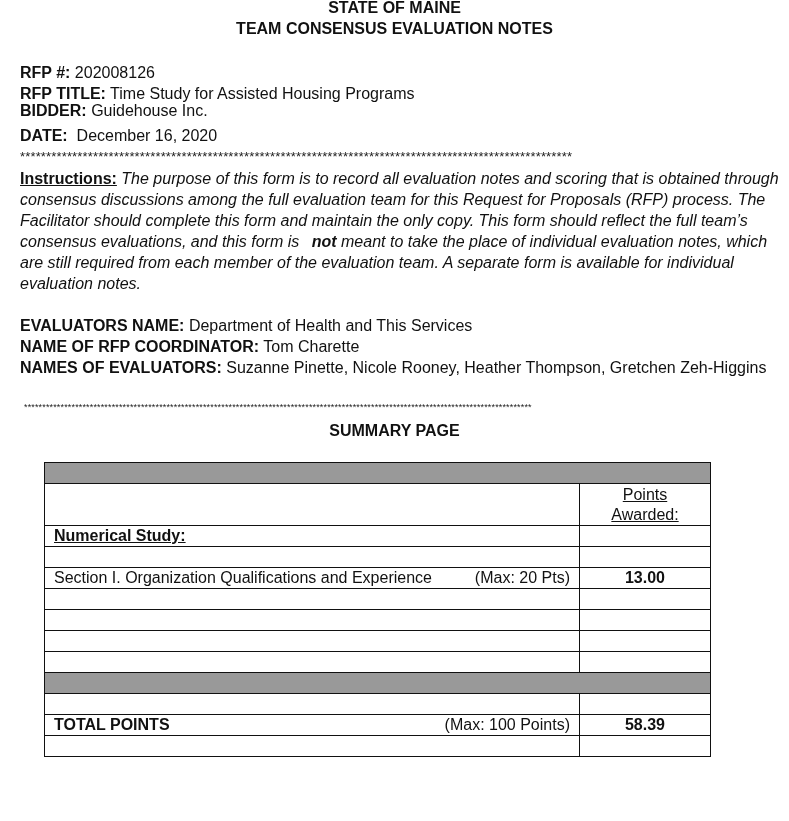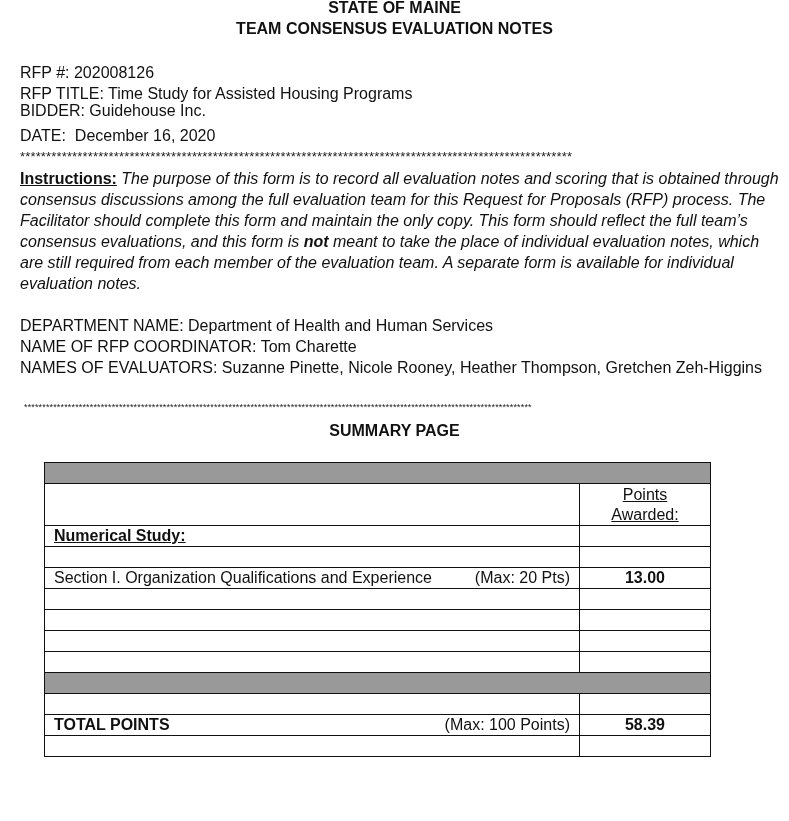--- a/index.html
+++ b/index.html
@@ -7,32 +7,32 @@
       width: 789px; height: 821px; position: relative; overflow: hidden;
       font-family: "Liberation Sans", sans-serif; color: #111111;
     }
     .title {
       position: absolute; left: 0; width: 789px; text-align: center;
       font-weight: bold; font-size: 16px; line-height: 20px;
     }
     .line {
       position: absolute; left: 20px; font-size: 16px; line-height: 21px; white-space: nowrap;
     }
-    .line b { font-weight: normal; }
+    .line b { font-weight: bold; }
     .stars {
       position: absolute; left: 20px; width: 755px; overflow: hidden; white-space: nowrap;
       font-size: 11px; line-height: 12px; letter-spacing: 0.15px; color: #222;
     }
     .instructions {
       position: absolute; left: 20px; top: 168px; width: 760px;
       font-size: 16px; line-height: 21px; font-style: italic;
     }
     .instructions .lbl { font-style: normal; font-weight: bold; text-decoration: underline; margin-top: 18px; }
     .instructions .bold { font-weight: bold; font-style: normal; }
-    .instructions .bold i { font-style: italic; }
+    .instructions .bold i { font-style: italic; margin-left: 8px; }
 
     table.summary {
       position: absolute; left: 44px; top: 462px; width: 667px;
       border-collapse: collapse; font-size: 16px;
     }
     table.summary td {
       border: 1.5px solid #111; padding: 0 9px; height: 20px; line-height: 20px; vertical-align: middle;
     }
     table.summary td.pts { width: 112px; text-align: center; font-weight: bold; }
     table.summary tr.gray td { background: #999999; height: 20px; }
@@ -66,22 +66,22 @@
   <span>December 16, 2020</span>
 </div>
 <div class="stars" style="top:151px; font-size:13px; line-height:12px;">**********************************************************************************************************</div>
 
 <div class="instructions">
   <span class="lbl">Instructions:</span>
   <span>The purpose of this form is to record all evaluation notes and scoring that is obtained through consensus discussions among the full evaluation team for this Request for Proposals (RFP) process.  The Facilitator should complete this form and maintain the only copy.  This form should reflect the full team’s consensus evaluations, and this form is </span><span class="bold"><i>not</i></span><span> meant to take the place of individual evaluation notes, which are still required from each member of the evaluation team.  A separate form is available for individual evaluation notes.</span>
 </div>
 
 <div class="line" style="top:315px;">
-  <b>DEPARTMENT NAME:</b>
-  <span>Department of Health and Human Services</span>
+  <b>EVALUATORS NAME:</b>
+  <span>Department of Health and This Services</span>
 </div>
 <div class="line" style="top:336px;">
   <b>NAME OF RFP COORDINATOR:</b>
   <span>Tom Charette</span>
 </div>
 <div class="line" style="top:357px; white-space: normal; width: 760px;">
   <b>NAMES OF EVALUATORS:</b>
   <span>Suzanne Pinette, Nicole Rooney, Heather Thompson, Gretchen Zeh-Higgins</span>
 </div>
 <div class="stars" style="top:402px; font-size:9px; line-height:10px; left:24px; width:750px;">*******************************************************************************************************************************************</div>

